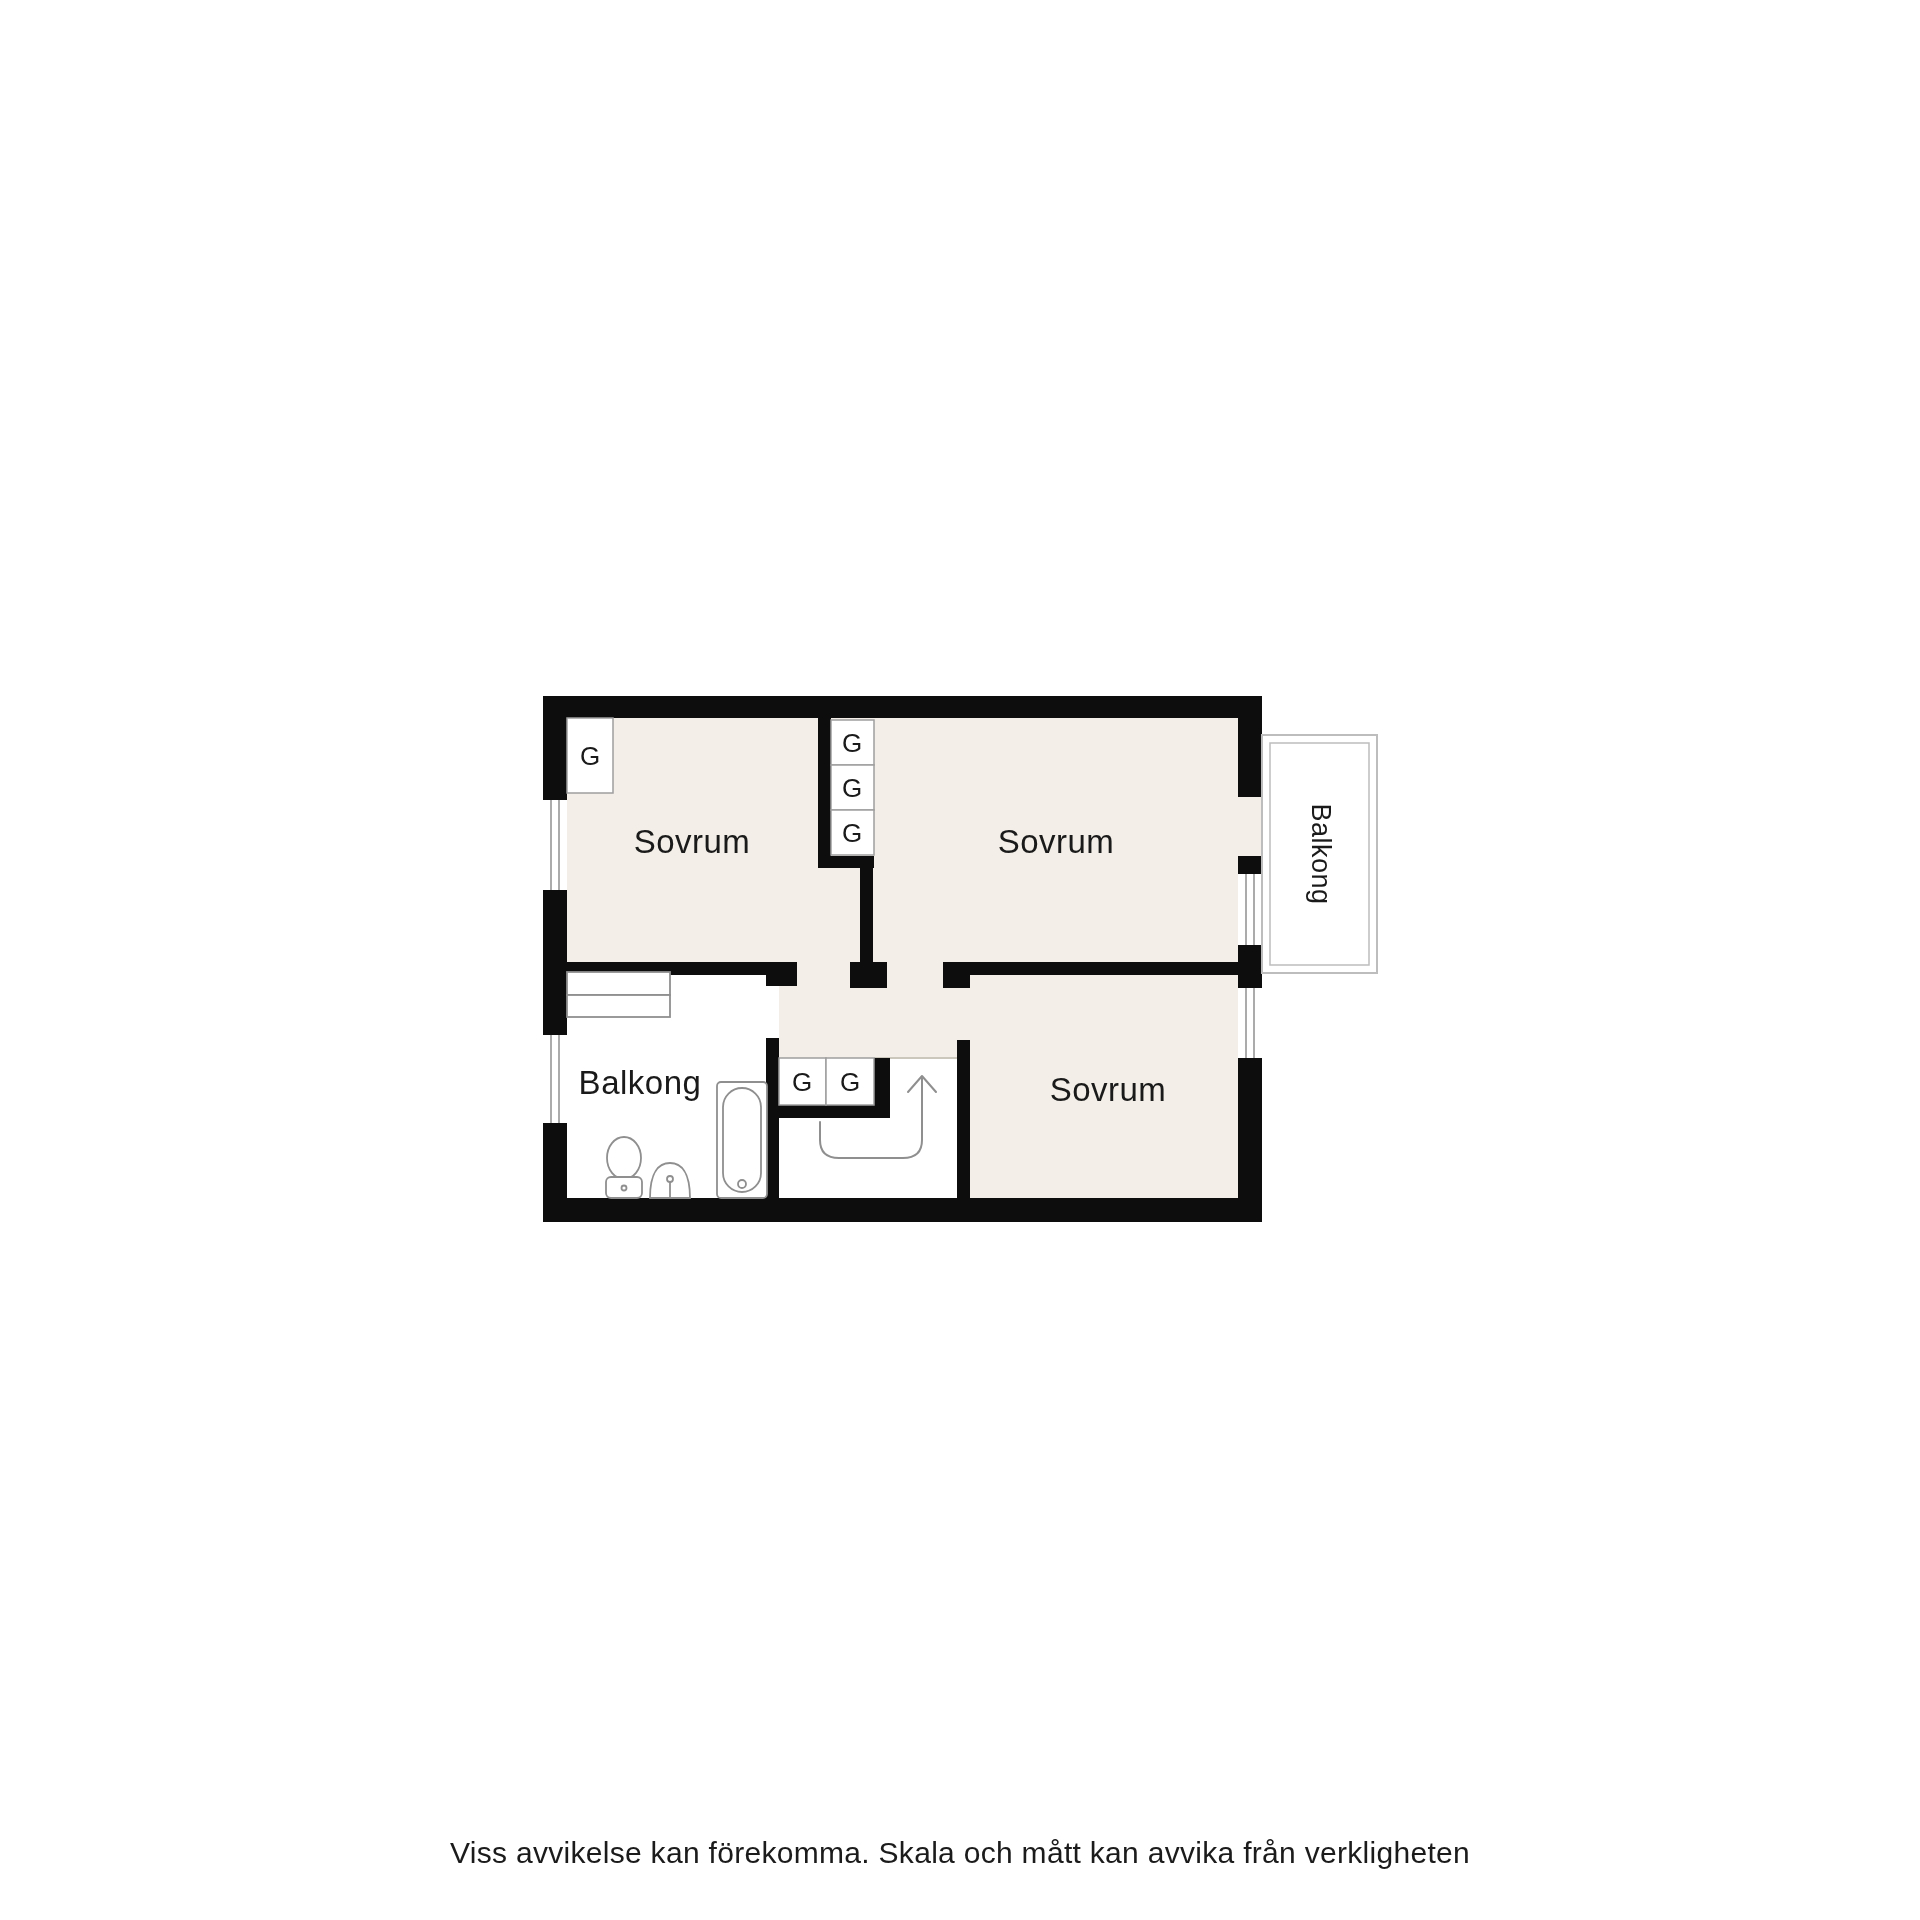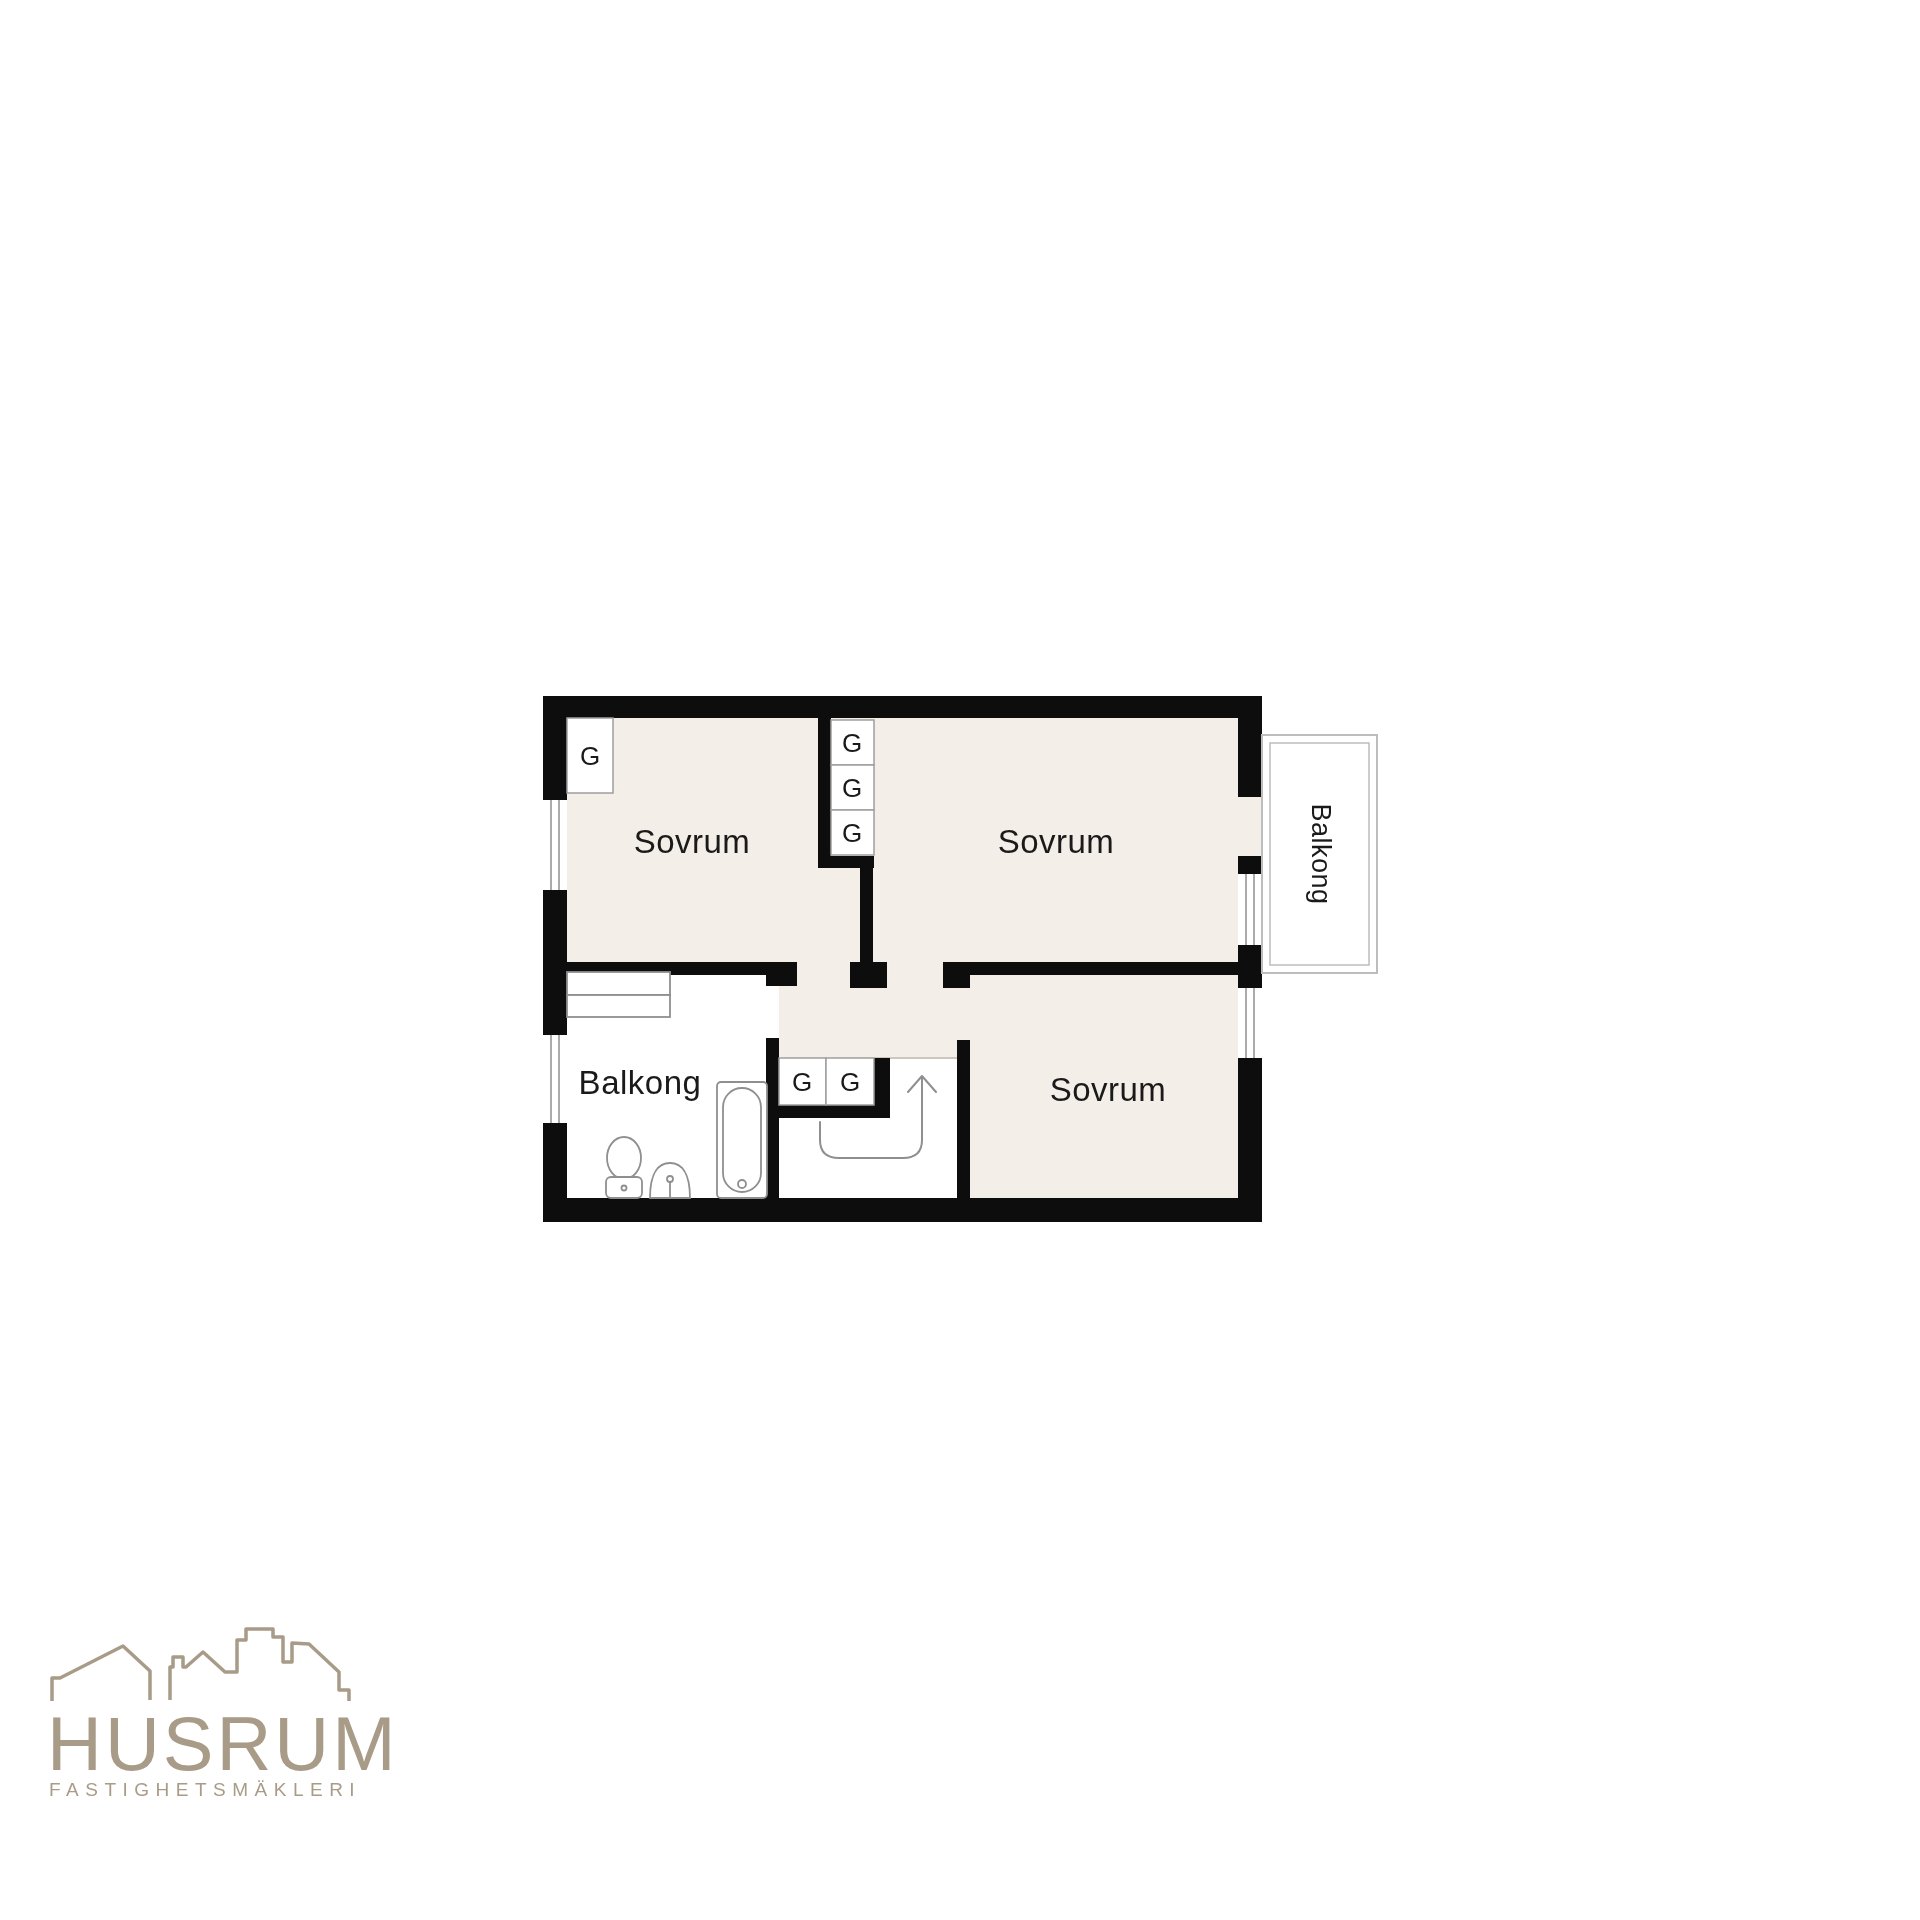--- a/index.html
+++ b/index.html
@@ -172,27 +172,16 @@
     <div class="label vertical" style="left:1320px;top:854px">Balkong</div>
 
     <div class="label g" style="left:590px;top:756px">G</div>
     <div class="label g" style="left:852px;top:743px">G</div>
     <div class="label g" style="left:852px;top:788px">G</div>
     <div class="label g" style="left:852px;top:833px">G</div>
     <div class="label g" style="left:802px;top:1082px">G</div>
     <div class="label g" style="left:850px;top:1082px">G</div>
   </div>
 
-  <div class="logo">
-    <svg width="310" height="82" viewBox="0 0 310 82">
-      <g fill="none" stroke="#a89b88" stroke-width="3.5" stroke-linejoin="round" stroke-linecap="butt">
-        <path d="M 5,79 L 5,56 L 13,56 L 76,24 L 103,49 L 103,78"></path>
-        <path d="M 123,78 L 123,45 L 126,45 L 126,35 L 136,35 L 136,45 L 139,45 L 156,30 L 178,50 L 190,50
-                 L 190,18 L 199,18 L 199,7 L 226,7 L 226,15 L 236,15 L 236,40 L 245,40 L 245,21 L 262,22
-                 L 292,50 L 292,68 L 302,68 L 302,79"></path>
-      </g>
-    </svg>
-    <div class="logo-name">HUSRUM</div>
-    <div class="logo-tagline">FASTIGHETSMÄKLERI</div>
-  </div>
 
+  <div class="footer-note">Viss avvikelse kan förekomma. Skala och mått kan avvika från verkligheten</div>
 
 </div>
 
 </body></html>

